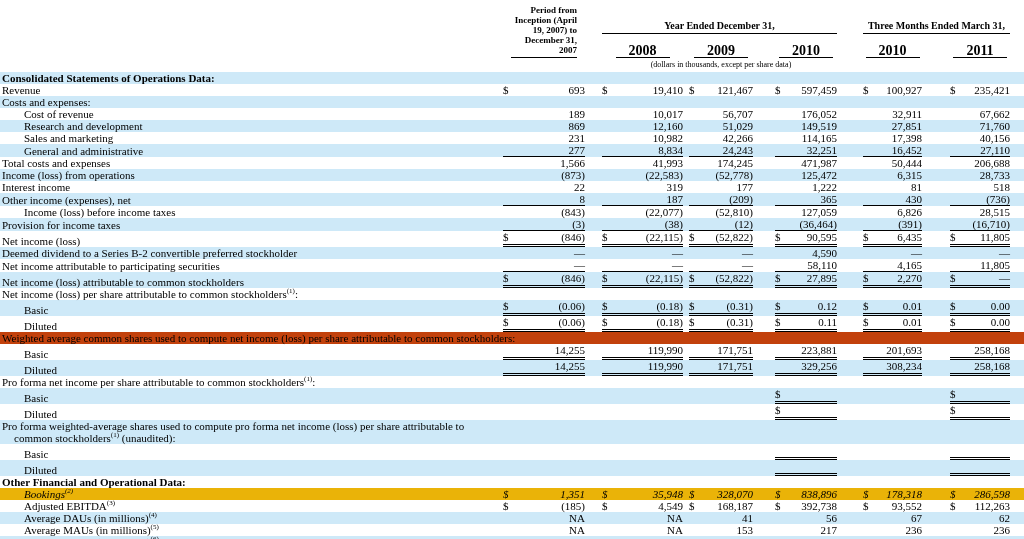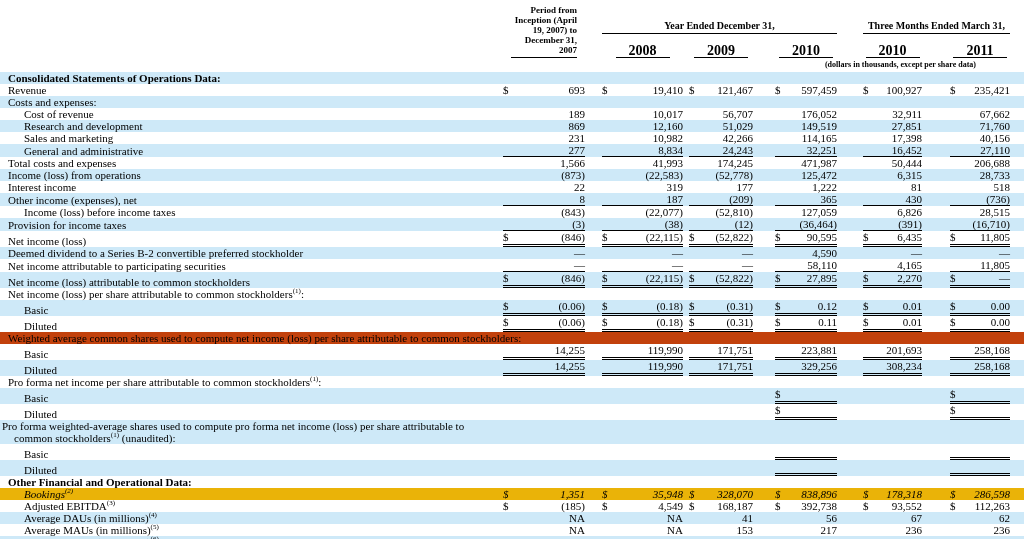--- a/index.html
+++ b/index.html
@@ -3,21 +3,21 @@
 <meta charset="utf-8">
 <style>
   html,body{margin:0;padding:0;}
   body{
     width:1024px;height:539px;overflow:hidden;background:#ffffff;
     font-family:"Liberation Serif", serif;color:#000;
   }
   table{border-collapse:collapse;table-layout:fixed;width:1024px;}
   td{padding:0;vertical-align:bottom;font-size:11px;line-height:12px;height:12px;}
   
-  td.lbl{padding-left:8px;white-space:nowrap;overflow:visible;}
+  td.lbl{padding-left:2px;white-space:nowrap;overflow:visible;}
   td.lbl.ind1{padding-left:24px;}
   td.lbl.b{font-weight:bold;}
   td.lbl.wrap{white-space:normal;padding-left:14px;text-indent:-12px;}
   sup{font-size:7px;line-height:0;vertical-align:super;}
   
   td.c1{padding-left:3px;}
   td.c2{padding-left:17px;}
   td.c3{padding-left:6px;}
   td.c4{padding-left:22px;}
   td.c5{padding-left:26px;}
@@ -26,21 +26,21 @@
   .cell .num{text-align:right;white-space:nowrap;}
   .cell.u1{border-bottom:1px solid #000;}
   .cell.u2{border-bottom:3px double #000;padding-bottom:1px;}
   
   .h2007{font-weight:bold;font-size:9px;line-height:10px;text-align:right;
          width:66px;margin:0 auto;border-bottom:1px solid #000;padding-bottom:2px;}
   .grp{font-weight:bold;font-size:10px;line-height:10px;text-align:center;
        border-bottom:1px solid #000;padding-bottom:2px;}
   .yr{font-weight:bold;font-size:14px;line-height:10px;text-align:center;
       width:54px;margin:0 auto;border-bottom:1px solid #000;padding-bottom:1px;}
-  .note{font-weight:bold;font-size:8px;line-height:9px;text-align:right;
+  .note{font-weight:normal;font-size:8px;line-height:9px;text-align:center;
         padding:2px 0 3px 0;transform:translateX(-34px);}
   tr.hr1 td{height:34px;}
   tr.hr2 td{height:24px;}
   tr.hr3 td{height:14px;}
 </style>
 </head>
 <body>
 
 <table>
   <colgroup>

